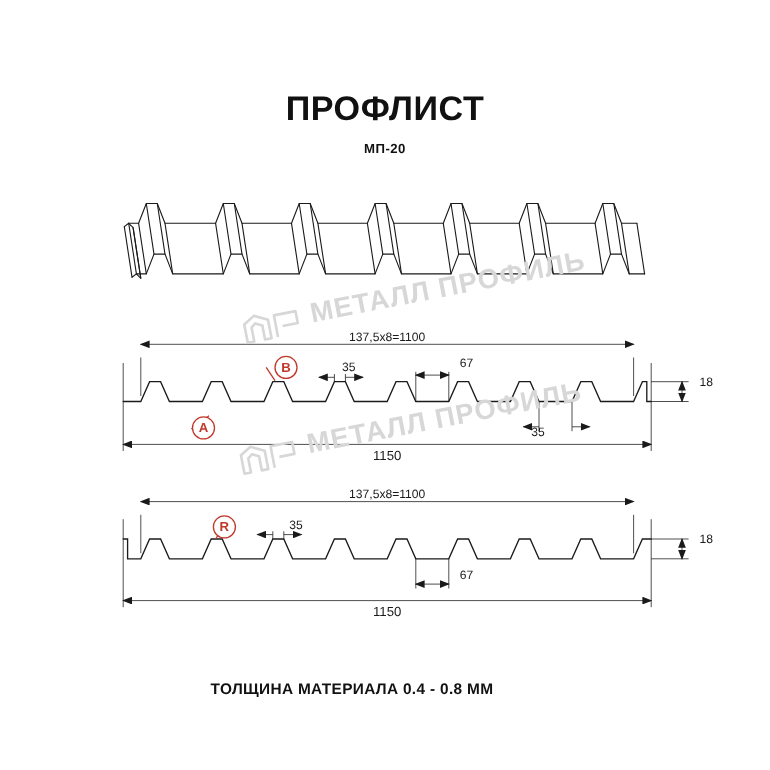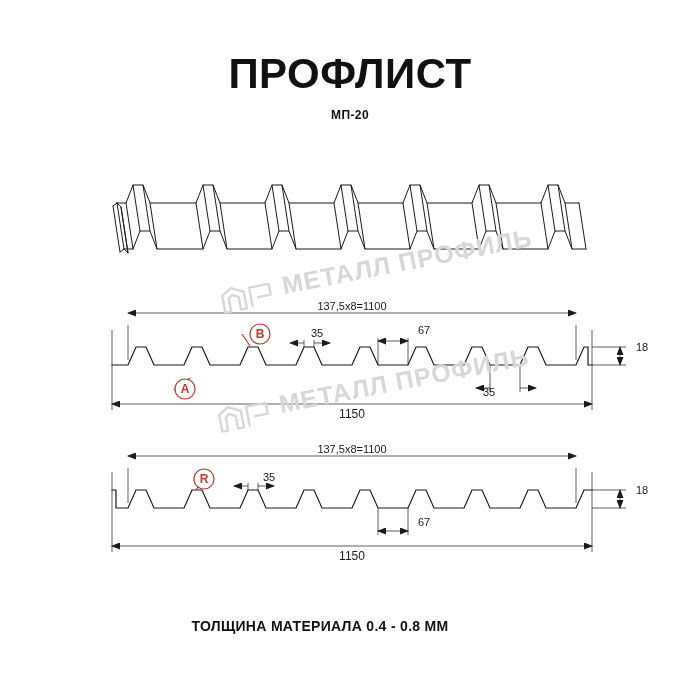--- a/index.html
+++ b/index.html
@@ -23,25 +23,26 @@
 
   
   .header {
     position: absolute;
     top: 52px;
     left: 0;
     width: 700px;
     text-align: center;
   }
   .title {
-    font-size: 42px;
+    font-size: 31px;
     font-weight: bold;
     letter-spacing: 0.5px;
     color: #111;
     line-height: 1.05;
+    margin-top: 31px;
   }
   .subtitle {
     margin-top: 12px;
     font-size: 12px;
     font-weight: bold;
     color: #111;
     letter-spacing: 0.4px;
   }
 
   

